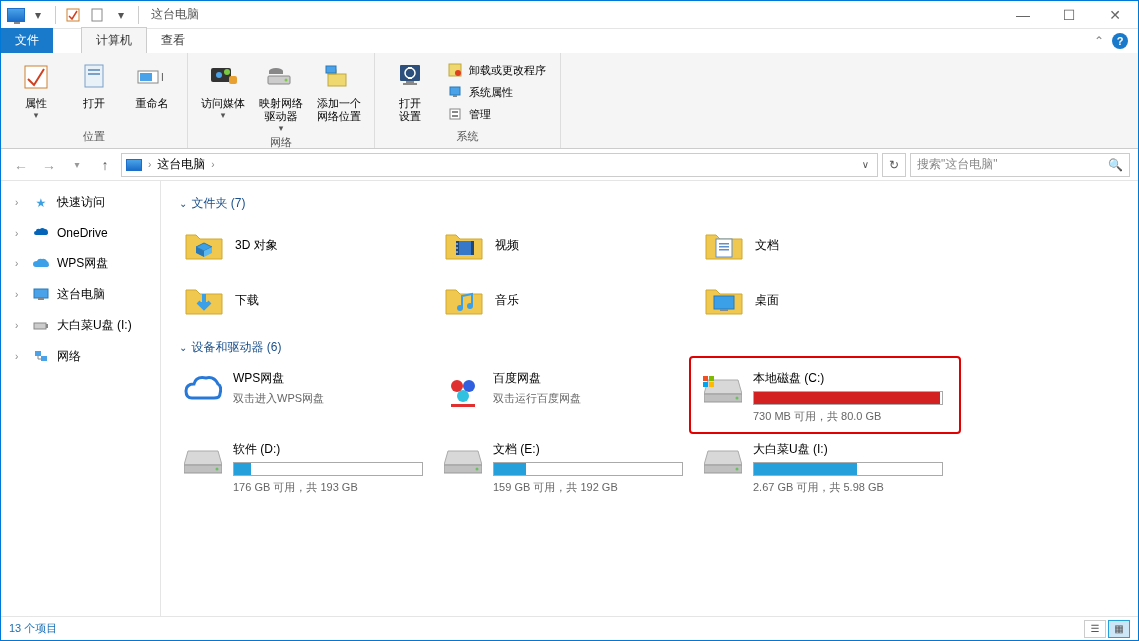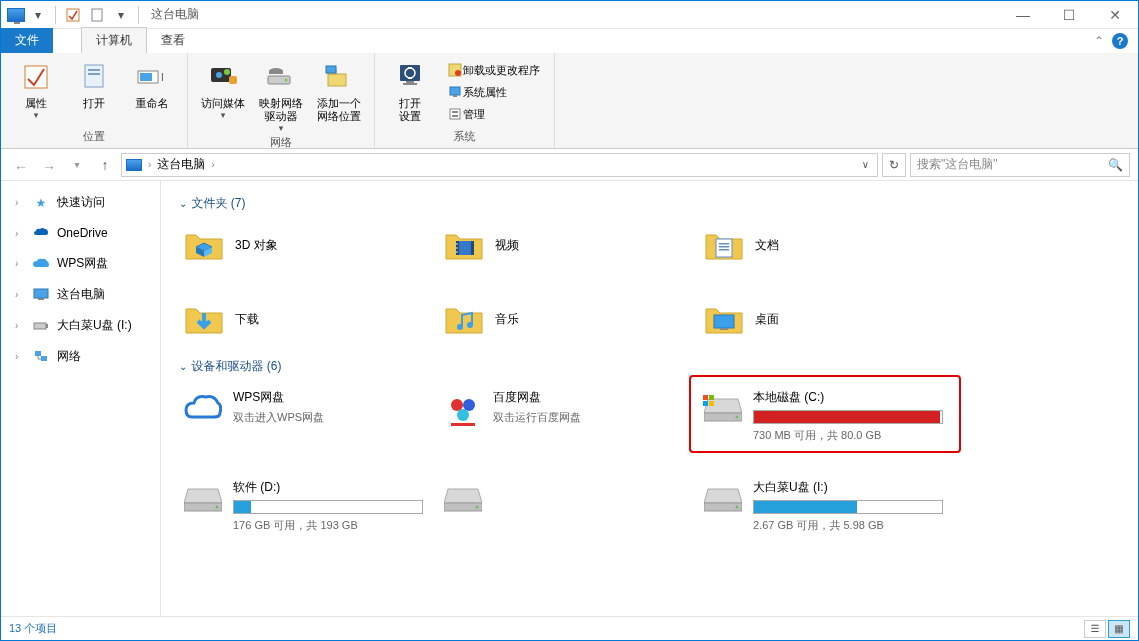--- a/index.html
+++ b/index.html
@@ -25,21 +25,21 @@
 .ribbon-tabs .help-icon { width:16px; height:16px; border-radius:50%; background:#1979ca; color:#fff; display:flex; align-items:center; justify-content:center; font-size:11px; font-weight:bold; }
 
 
 .ribbon { height: 96px; background:#f5f5f5; border-bottom:1px solid #ccc; display:flex; }
 .ribbon .group { border-right:1px solid #ddd; padding:4px 10px 2px; display:flex; flex-direction:column; }
 .ribbon .group-items { display:flex; gap:8px; flex:1; }
 .ribbon .big-btn { display:flex; flex-direction:column; align-items:center; justify-content:flex-start; width:50px; padding-top:4px; }
 .ribbon .big-btn .bicon { width:32px; height:32px; display:flex; align-items:center; justify-content:center; margin-bottom:4px; }
 .ribbon .big-btn .blabel { font-size:11px; text-align:center; line-height:1.2; }
 .ribbon .small-list { display:flex; flex-direction:column; gap:4px; padding-top:4px; }
-.ribbon .small-btn { display:flex; align-items:center; font-size:11px; padding:1px 4px; }
+.ribbon .small-btn { display:flex; align-items:center; gap:6px; font-size:11px; padding:1px 4px; }
 .ribbon .small-btn .sicon { width:16px; height:16px; display:flex; align-items:center; justify-content:center; }
 .ribbon .group-label { text-align:center; font-size:11px; color:#555; padding:2px 0; }
 
 
 .addr-row { height:32px; display:flex; align-items:center; gap:4px; padding:4px 8px; border-bottom:1px solid #e5e5e5; }
 .addr-row .navbtn { width:24px; height:24px; display:flex; align-items:center; justify-content:center; color:#999; font-size:14px; }
 .addr-row .navbtn.enabled { color:#555; }
 .addr-row .addrbox { flex:1; height:24px; border:1px solid #ccc; display:flex; align-items:center; padding:0 4px; gap:6px; }
 .addr-row .addrbox .pc-icon { width:16px; height:12px; background:linear-gradient(#4aa3e8,#1c6ec9); border:1px solid #1c6ec9; }
 .addr-row .addrbox .crumb { display:flex; align-items:center; gap:4px; }
@@ -52,21 +52,21 @@
 .main { display:flex; height: calc(641px - 28px - 24px - 96px - 32px - 24px); }
 .sidebar { width:160px; border-right:1px solid #e5e5e5; padding:10px 8px; }
 .sidebar .item { display:flex; align-items:center; gap:8px; padding:3px 6px; font-size:12px; }
 .sidebar .item .expand { width:10px; color:#888; font-size:10px; }
 .sidebar .item .nicon { width:16px; height:16px; display:flex; align-items:center; justify-content:center; }
 .sidebar .spacer { height:8px; }
 
 .content { flex:1; padding:10px 18px; overflow:auto; position:relative; }
 .content .section-header { color:#1a4f8a; font-size:12px; display:flex; align-items:center; gap:4px; margin:4px 0 8px; }
 .content .section-header .chev { font-size:10px; }
-.content .grid { display:grid; grid-template-columns: repeat(3, 250px); gap:24px 10px; margin-bottom:14px; }
+.content .grid { display:grid; grid-template-columns: repeat(3, 250px); gap:5px 10px; margin-bottom:14px; }
 .content .folder-item { display:flex; align-items:center; gap:10px; padding:4px; }
 .content .folder-item .ficon { width:42px; height:42px; display:flex; align-items:center; justify-content:center; }
 .content .folder-item .flabel { font-size:12px; }
 
 .content .drive-item { display:flex; align-items:flex-start; gap:10px; padding:6px 4px; position:relative; }
 .content .drive-item .dicon { width:40px; height:40px; display:flex; align-items:center; justify-content:center; }
 .content .drive-item .dinfo { flex:1; }
 .content .drive-item .dname { font-size:12px; margin-bottom:4px; }
 .content .drive-item .dsub { font-size:11px; color:#666; margin-top:4px; }
 .content .drive-item .bar { width:190px; height:14px; border:1px solid #aaa; background:#fff; position:relative; }
@@ -483,20 +483,27 @@
           </div>
         </div>
         <div class="drive-item">
           <div class="dicon" style="position:relative;">
             <svg class="drive-svg" viewBox="0 0 38 28">
               <path d="M4 4 L34 4 L38 18 L0 18 Z" fill="#d8d8d8" stroke="#aaa"></path>
               <rect x="0" y="18" width="38" height="8" fill="#c0c0c0" stroke="#999"></rect>
               <circle cx="33" cy="22" r="1.5" fill="#6ac060"></circle>
             </svg>
           </div>
+          <div class="dinfo">
+            <div class="dname">文档 (E:)</div>
+            <div class="bar">
+              <div class="fill " style="width:17%"></div>
+            </div>
+            <div class="dsub">159 GB 可用，共 192 GB</div>
+          </div>
         </div>
         <div class="drive-item">
           <div class="dicon" style="position:relative;">
             <svg class="drive-svg" viewBox="0 0 38 28">
               <path d="M4 4 L34 4 L38 18 L0 18 Z" fill="#d8d8d8" stroke="#aaa"></path>
               <rect x="0" y="18" width="38" height="8" fill="#c0c0c0" stroke="#999"></rect>
               <circle cx="33" cy="22" r="1.5" fill="#6ac060"></circle>
             </svg>
           </div>
           <div class="dinfo">

